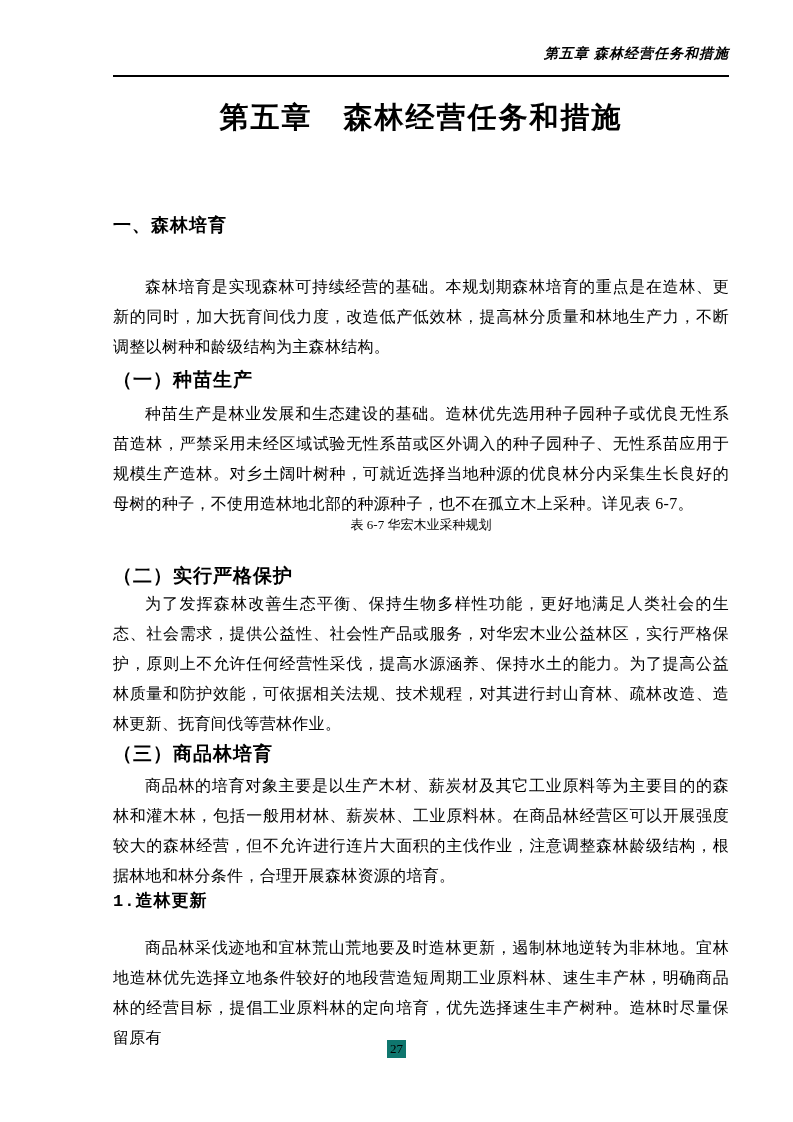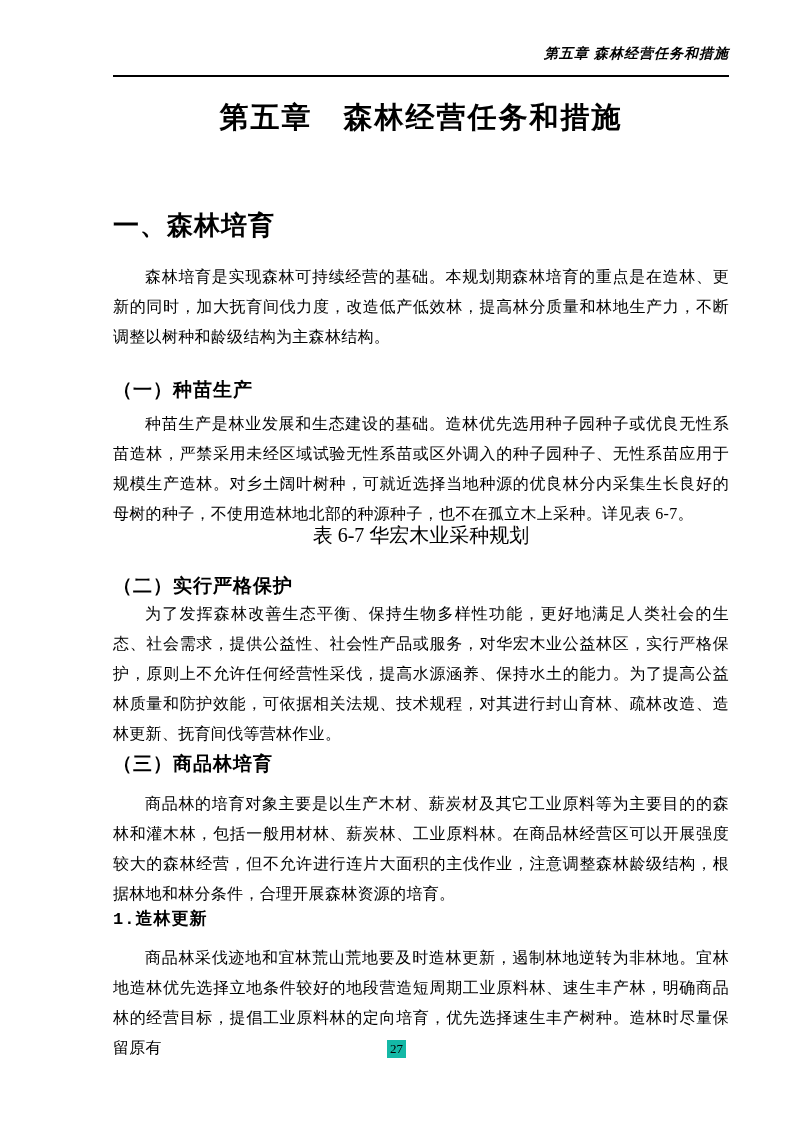--- a/index.html
+++ b/index.html
@@ -42,74 +42,74 @@
     font-family: "Liberation Serif", "DejaVu Serif", serif;
     font-weight: bold;
     font-size: 29px;
     line-height: 40px;
     letter-spacing: 2px;
   }
   h2.section-heading {
     margin: 74px 0 0 0;
     font-family: "Liberation Sans", "DejaVu Sans", sans-serif;
     font-weight: bold;
-    font-size: 26px;
+    font-size: 18px;
     line-height: 28px;
     letter-spacing: 1px;
   }
   h3.subsection-heading {
     font-family: "Liberation Sans", "DejaVu Sans", sans-serif;
     font-weight: bold;
     font-size: 19px;
     line-height: 26px;
     letter-spacing: 1px;
   }
-  h3.h3-a { margin: 25px 0 0 0; }
+  h3.h3-a { margin: 5px 0 0 0; }
   h3.h3-b { margin: 26px 0 0 0; }
-  h3.h3-c { margin: 2px 0 12px 0; }
+  h3.h3-c { margin: 2px 0 4px 0; }
   h4.subsub-heading {
     margin: 0;
     font-family: Liberation Mono, monospace;
     font-weight: bold;
     font-size: 17px;
     line-height: 22px;
     letter-spacing: 1px;
   }
   p.body-para {
     margin: 0;
     font-size: 16px;
     line-height: 30px;
     text-align: justify;
     text-indent: 2em;
     letter-spacing: 0.3px;
   }
-  p.p-1 { margin-top: 23px; }
+  p.p-1 { margin-top: 33px; }
   p.p-2 { margin-top: 6px; }
   p.p-3 { }
   p.p-4 { margin-top: 0; }
-  p.p-5 { margin-top: 12px; }
+  p.p-5 { margin-top: 20px; }
   .table-caption {
     margin-top: -6px;
     text-align: center;
-    font-size: 20px;
+    font-size: 13px;
     line-height: 24px;
   }
   .footer {
     position: absolute;
     left: 0;
     right: 0;
     bottom: 64px;
     text-align: center;
   }
   .page-num {
     display: inline-block;
     font-size: 13px;
     line-height: 16px;
     padding: 1px 3px;
-    background: #14b8a6;
+    background: #0f766e;
   }
 </style>
 </head>
 <body>
 
 <div class="page">
 
   <div class="running-head">第五章 森林经营任务和措施</div>
 
   <div class="header-rule"></div>

